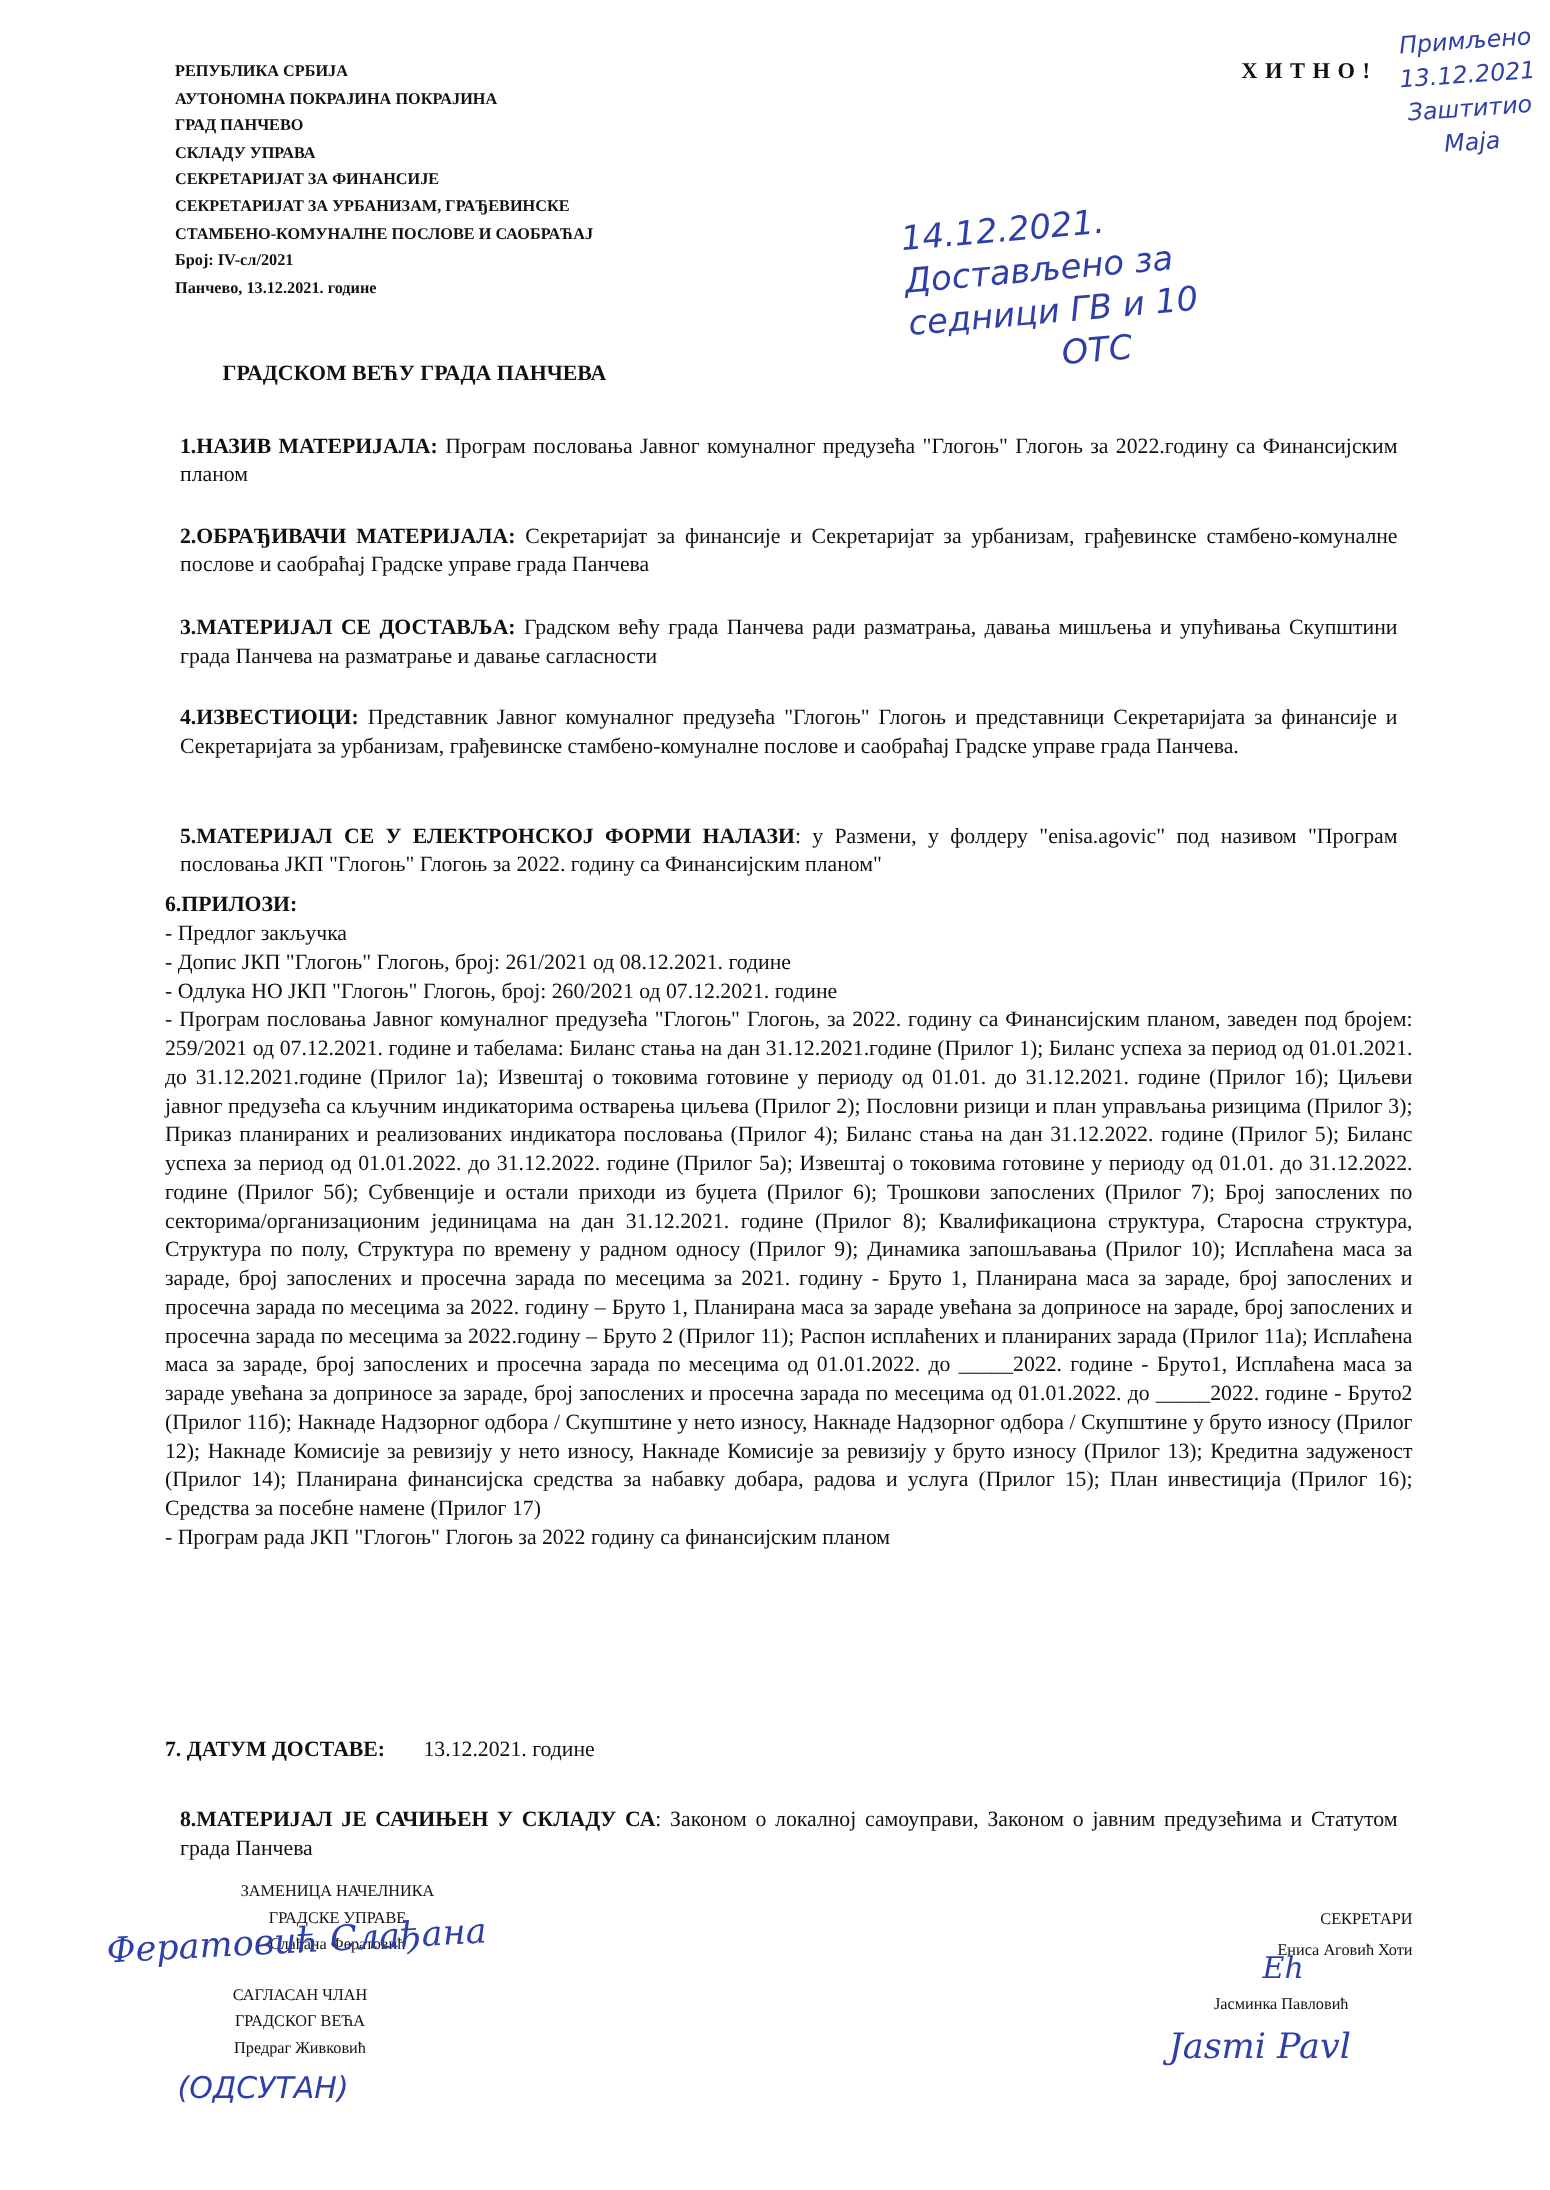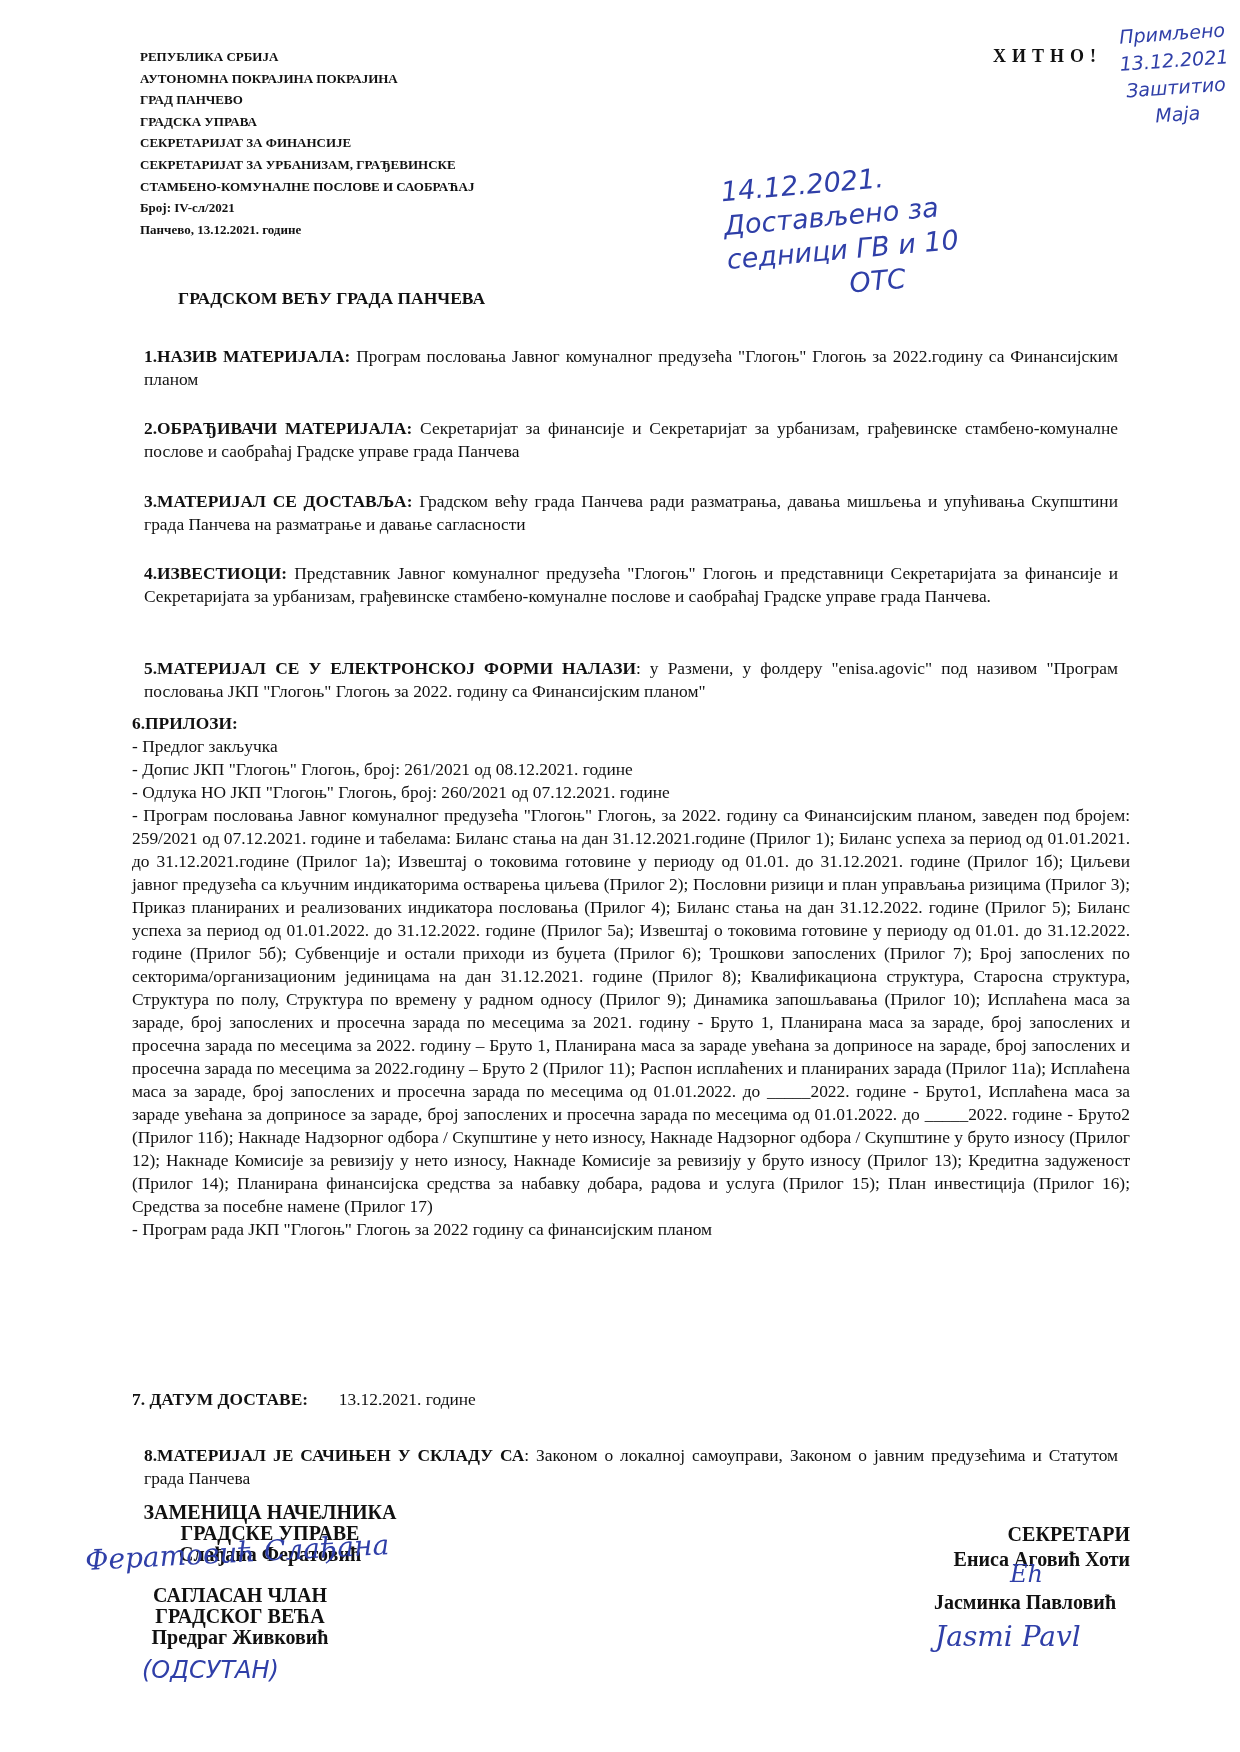--- a/index.html
+++ b/index.html
@@ -10,31 +10,31 @@
   .hdr div { white-space:nowrap; }
   .urgent { left:993px; top:46px; font-weight:bold; font-size:18px; letter-spacing:6px; }
   .hand { color:#2f3fa8; font-family:"DejaVu Sans", sans-serif; font-style:italic; font-weight:normal; }
   .note-top { left:1105px; top:20px; font-size:19px; line-height:27px; transform:rotate(-4deg); text-align:center; width:140px; }
   .note-mid { left:725px; top:165px; font-size:27px; line-height:34px; transform:rotate(-5deg); }
   .addressee { left:140px; top:288px; font-weight:bold; font-size:17.5px;margin-left:38px; }
   .sec { left:132px; width:998px; font-size:17.4px; line-height:23px; text-align:justify; font-family:"Liberation Serif", serif; }
   .sec .lbl { font-weight:bold; }
   .sec p { margin:12px; }
   .list div { text-align:justify; }
-  .sig { font-weight:bold; font-size:20px; line-height:21px; text-align:center; }
+  .sig { font-weight:normal; font-size:13px; line-height:21px; text-align:center; }
   .sig-scribble { color:#2f3fa8; font-family:"DejaVu Serif", serif; font-style:italic; font-size:28px; }
 </style>
 </head>
 <body>
 
 <div class="abs hdr">
   <div>РЕПУБЛИКА СРБИЈА</div>
   <div>АУТОНОМНА ПОКРАЈИНА ПОКРАЈИНА</div>
   <div>ГРАД ПАНЧЕВО</div>
-  <div>ГРАДСКА УПРАВА</div>
+  <div>СКЛАДУ УПРАВА</div>
   <div>СЕКРЕТАРИЈАТ ЗА ФИНАНСИЈЕ</div>
   <div>СЕКРЕТАРИЈАТ ЗА УРБАНИЗАМ, ГРАЂЕВИНСКЕ</div>
   <div>СТАМБЕНО-КОМУНАЛНЕ ПОСЛОВЕ И САОБРАЋАЈ</div>
   <div>Број: IV-сл/2021</div>
   <div>Панчево, 13.12.2021. године</div>
 </div>
 
 <div class="abs urgent">ХИТНО!</div>
 
 <div class="abs hand note-top">

